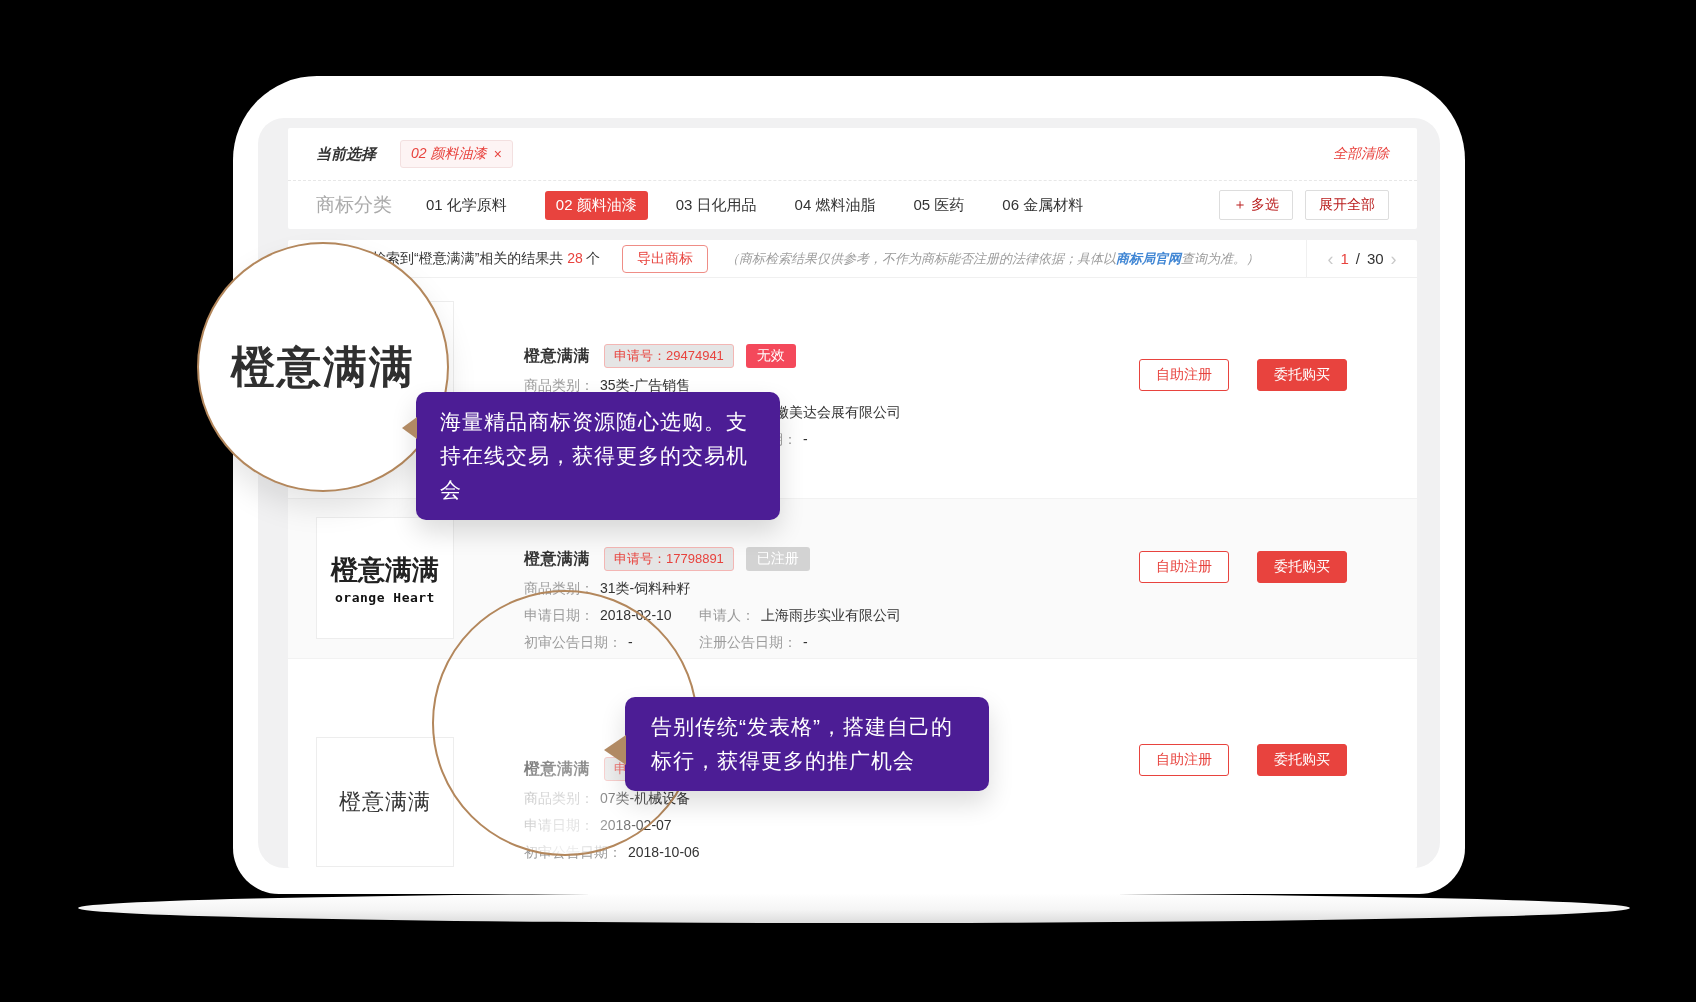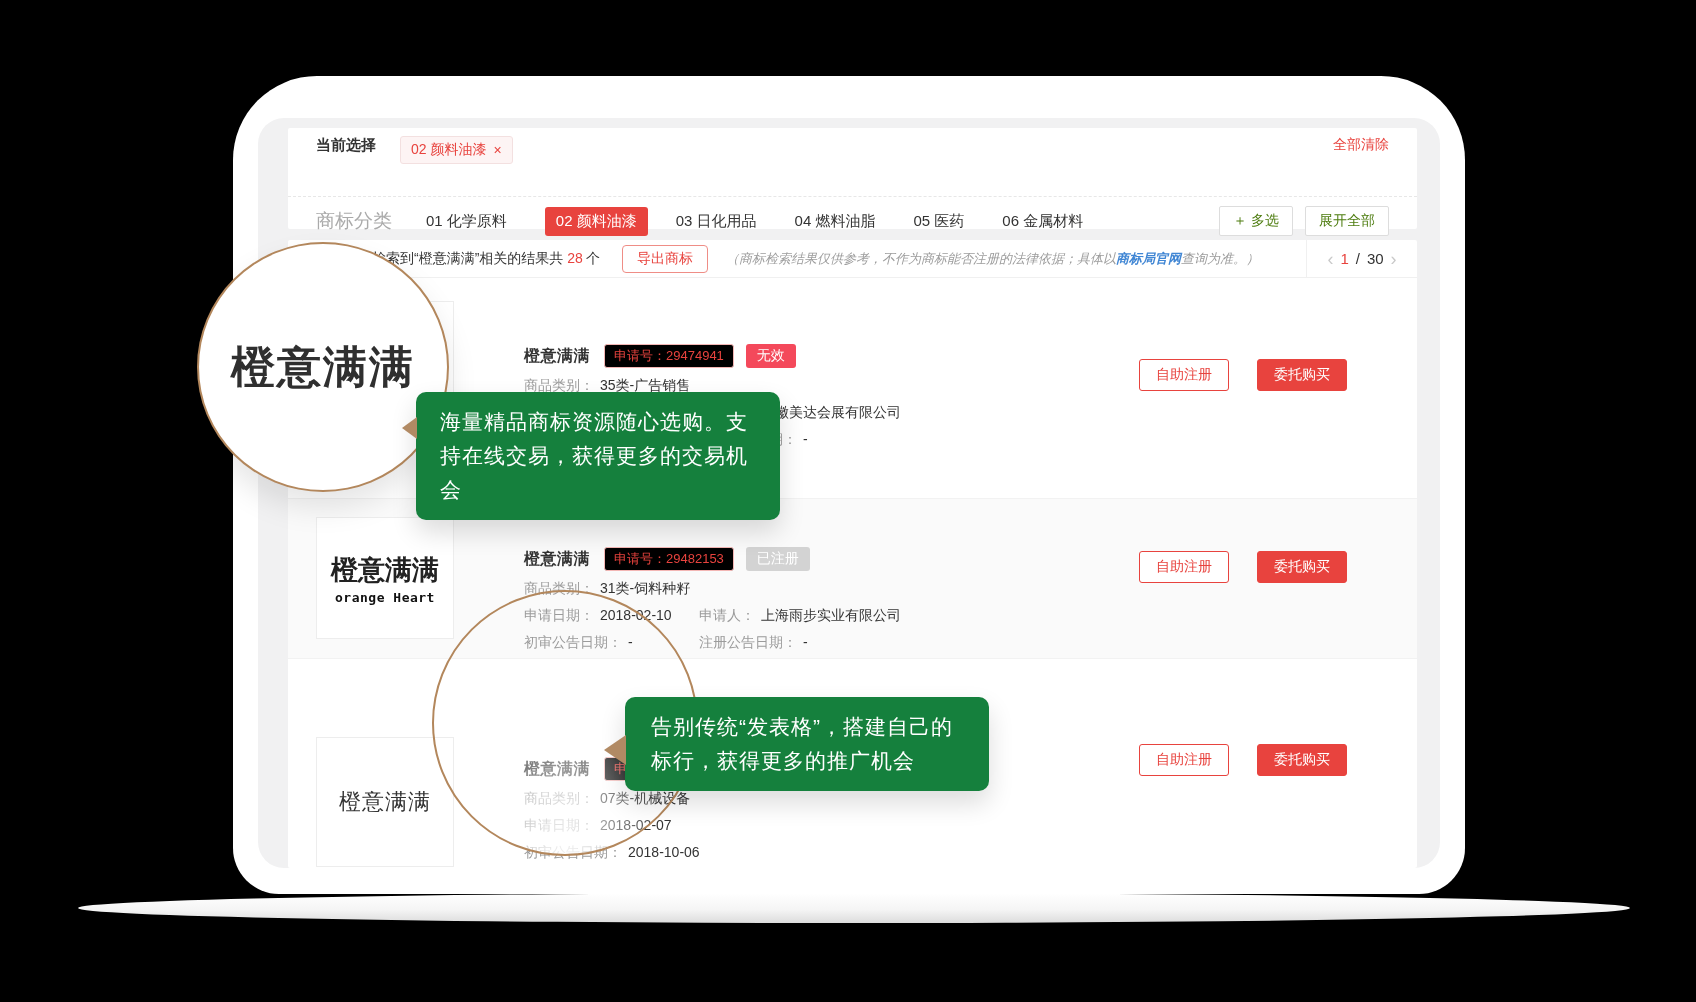--- a/index.html
+++ b/index.html
@@ -10,34 +10,34 @@
             background:linear-gradient(180deg,#ffffff 0%,#f5f5f5 55%,#dcdcdc 100%);}
   
   .card{position:absolute;left:233px;top:76px;width:1232px;height:818px;background:#fff;
         border-radius:84px 84px 46px 46px;}
   .screen{position:absolute;left:25px;top:42px;width:1182px;height:750px;background:#f1f1f2;
           border-radius:26px;overflow:hidden;}
   .panel{position:absolute;left:30px;width:1129px;background:#fff;border-radius:2px;}
   .filter-panel{top:10px;height:101px;}
   .results-panel{top:122px;height:628px;overflow:hidden;}
 
-  .filter-row-top{height:52px;display:flex;align-items:flex-start;padding:8px 28px;
-                  border-bottom:1px dashed #e7e7e7;}
+  .filter-row-top{height:52px;display:flex;align-items:center;padding:0 28px;
+                  border-bottom:1px dashed #e7e7e7;font-style:italic;}
   .lbl-strong{font-size:15px;font-weight:700;color:#333;}
   .sel-tag{margin-left:24px;background:#fdf4f4;border:1px solid #f3e0e0;color:#e8433e;
            font-size:14px;padding:4px 10px;border-radius:3px;display:inline-flex;align-items:center;gap:7px;cursor:pointer;}
   .sel-tag .x{font-size:14px;line-height:1;}
   .spacer{flex:1;}
   .clear-all{color:#e8433e;font-size:14px;cursor:pointer;text-decoration:none;}
 
   .filter-row-cats{height:48px;display:flex;align-items:center;padding:0 28px;}
   .lbl-muted{font-size:19px;color:#aaa;margin-right:34px;}
   .cat{font-size:15px;color:#333;margin-right:38px;cursor:pointer;white-space:nowrap;}
   .cat.selected{background:#e8433e;color:#fff;padding:5px 11px;border-radius:3px;margin-right:28px;}
-  .ghost-btn{margin-left:12px;border:1px solid #ddd;background:#fff;color:#4d7c0f;font-size:14px;
+  .ghost-btn{margin-left:12px;border:1px solid #ddd;background:#fff;color:#b91c1c;font-size:14px;
              padding:5px 13px;border-radius:2px;cursor:pointer;white-space:nowrap;}
 
   .results-header{height:37px;display:flex;align-items:center;border-bottom:1px solid #f0f0f0;
                   padding-left:28px;position:relative;}
   .summary{font-size:14px;color:#333;white-space:nowrap;}
   .summary .count{color:#e8433e;margin:0 3px 0 4px;}
   .export-btn{margin-left:22px;border:1px solid #ef8d86;color:#e8433e;background:#fff;font-size:14px;
               padding:4px 14px;border-radius:4px;cursor:pointer;white-space:nowrap;}
   .disclaimer{margin-left:18px;font-size:13px;color:#9d9d9d;white-space:nowrap;overflow:hidden;flex:1;font-style:italic;}
   .disclaimer a{color:#4086d4;font-weight:700;text-decoration:none;}
@@ -59,21 +59,21 @@
   .mark-serif{font-family:"DejaVu Serif","Liberation Serif",serif;font-size:27px;font-weight:700;color:#222;}
   .mark-sub{font-family:"DejaVu Sans Mono","Liberation Mono",monospace;font-size:13px;font-weight:700;
             color:#111;margin-top:2px;letter-spacing:.5px;}
 
   .details{margin-left:70px;}
   .row1 .details{padding-top:67px;}
   .row2 .details{padding-top:49px;}
   .row3 .details{padding-top:99px;}
   .title-line{display:flex;align-items:center;height:22px;}
   .tm-title{font-size:16px;font-weight:700;color:#333;letter-spacing:.5px;}
-  .app-tag{margin-left:14px;font-size:13px;color:#e8433e;border:1px solid #f3b6b4;background:#000000;
+  .app-tag{margin-left:14px;font-size:13px;color:#e8433e;border:1px solid #f3b6b4;background:#e5e5e5;
            padding:2px 9px;border-radius:3px;white-space:nowrap;}
   .badge{margin-left:12px;font-size:14px;color:#fff;padding:3px 11px;border-radius:3px;white-space:nowrap;}
   .badge-red{background:#f4495b;}
   .badge-gray{background:#d3d3d3;}
   .d-line{margin-top:9px;font-size:14px;line-height:18px;display:flex;}
   .pair{display:flex;white-space:nowrap;}
   .pair.w{min-width:175px;}
   .lab{color:#9b9b9b;}
   .val{color:#333;margin-left:6px;}
 
@@ -85,21 +85,21 @@
   .btn-outline{border:1px solid #e8433e;color:#e8433e;background:#fff;}
   .btn-solid{border:1px solid #e8433e;background:#e8433e;color:#fff;}
 
   .magnifier{position:absolute;border-radius:50%;border:2px solid #b3875c;box-sizing:border-box;}
   .m1{left:197px;top:242px;width:252px;height:250px;background:#fff;z-index:6;
       display:flex;align-items:center;justify-content:center;font-size:44px;font-weight:600;color:#2f2f2f;
       letter-spacing:2px;box-shadow:0 16px 30px rgba(0,0,0,.10);}
   .m2{left:432px;top:590px;width:266px;height:266px;z-index:5;
       background:radial-gradient(ellipse at 50% 105%, rgba(255,255,255,.9) 0%, rgba(255,255,255,0) 55%);}
 
-  .tip{position:absolute;background:#15803d;color:#fff;border-radius:10px;font-size:21px;line-height:34px;
+  .tip{position:absolute;background:#4c1d95;color:#fff;border-radius:10px;font-size:21px;line-height:34px;
        letter-spacing:1px;z-index:10;box-shadow:0 12px 26px rgba(0,0,0,.14);}
   .t1{left:416px;top:392px;width:316px;padding:13px 24px;}
   .t1::before{content:"";position:absolute;left:-14px;top:25px;width:0;height:0;
               border:11px solid transparent;border-right:15px solid #b18a64;border-left:0;}
   .t2{left:625px;top:697px;width:312px;padding:13px 26px;}
   .t2::before{content:"";position:absolute;left:-21px;top:38px;width:0;height:0;
               border:15px solid transparent;border-right:22px solid #b18a64;border-left:0;}
 </style>
 </head>
 <body>
@@ -196,21 +196,21 @@
         </div>
 
         <div class="row row2">
           <div class="tm-box">
             <span class="mark-serif">橙意满满</span>
             <span class="mark-sub">orange Heart</span>
           </div>
           <div class="details">
             <div class="title-line">
               <span class="tm-title">橙意满满</span>
-              <span class="app-tag"><span>申请号：</span><span>29482153</span></span>
+              <span class="app-tag"><span>申请号：</span><span>17798891</span></span>
               <span class="badge badge-gray">已注册</span>
             </div>
             <div class="d-line">
                 <span class="pair w">
                   <span class="lab">商品类别：</span>
                   <span class="val">31类-饲料种籽</span>
                 </span>
               </div>
             <div class="d-line">
               <span class="pair w">

